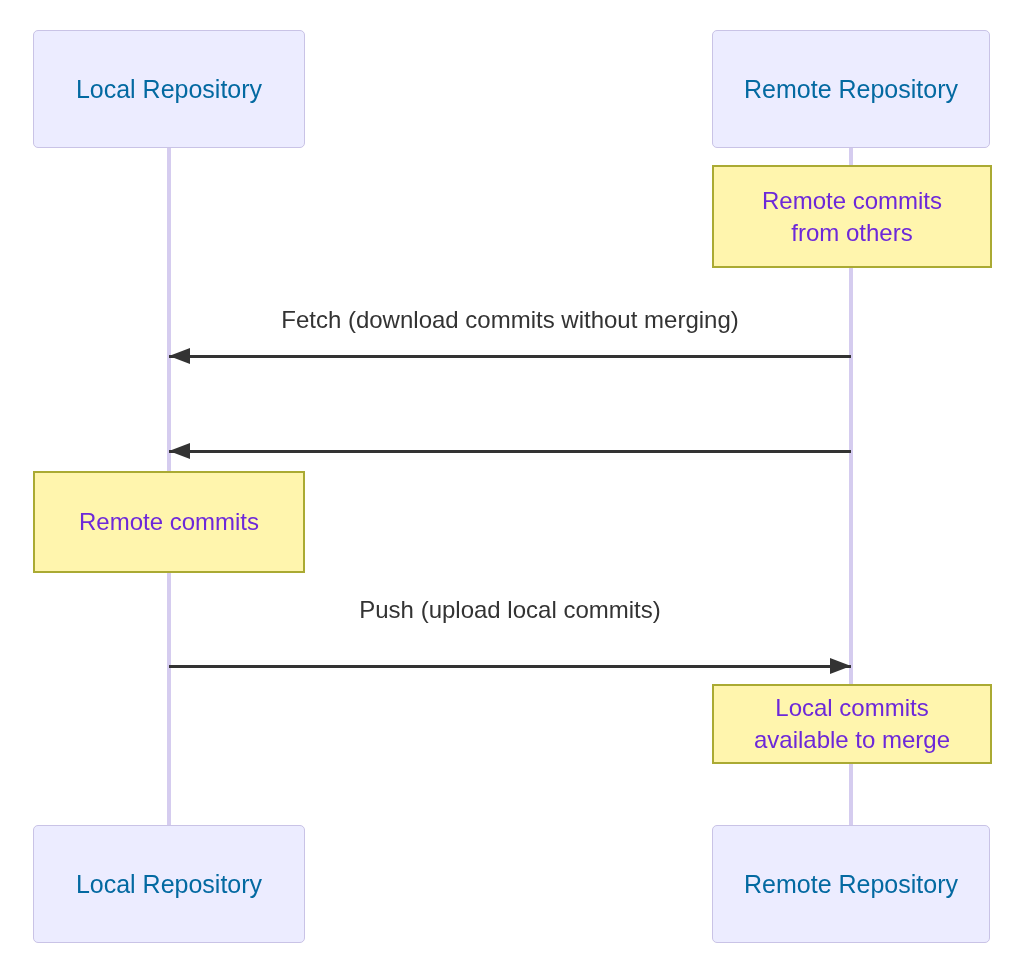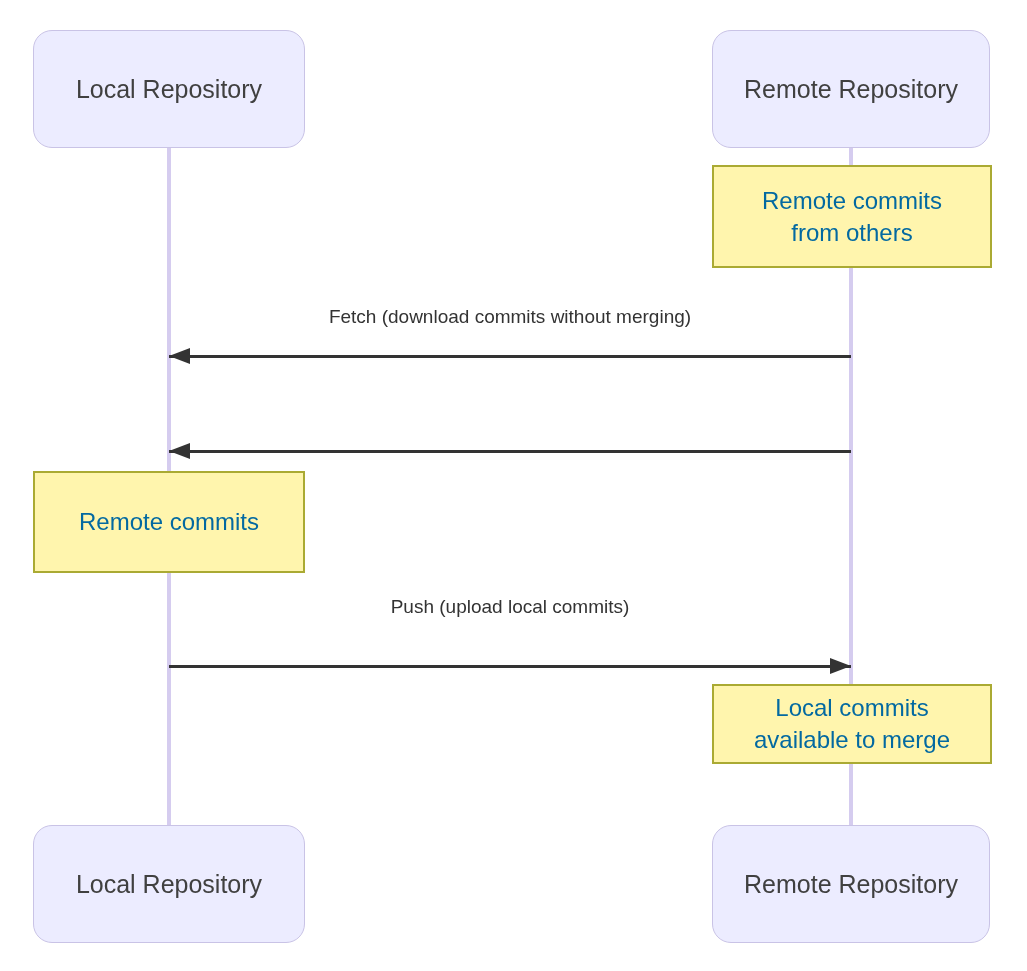--- a/index.html
+++ b/index.html
@@ -16,48 +16,48 @@
     top: 148px;
     height: 677px;
     width: 4px;
     background: #d5ccef;
   }
   .actor {
     position: absolute;
     height: 118px;
     background: #ececff;
     border: 1.5px solid #c9c3e6;
-    border-radius: 19px;
+    border-radius: 5px;
     display: flex;
     align-items: center;
     justify-content: center;
     font-size: 25px;
-    color: #404040;
+    color: #0369a1;
     box-sizing: border-box;
   }
   .note {
     position: absolute;
     background: #fff5ad;
     border: 2px solid #aaaa33;
     display: flex;
     flex-direction: column;
     align-items: center;
     justify-content: center;
     font-size: 24px;
-    color: #0369a1;
+    color: #6d28d9;
     line-height: 32px;
     box-sizing: border-box;
     text-align: center;
   }
   .msg-label {
     position: absolute;
     left: 169px;
     width: 682px;
     text-align: center;
-    font-size: 19px;
+    font-size: 24px;
     color: #333333;
   }
   .msg-line {
     position: absolute;
     left: 169px;
     width: 682px;
     height: 3px;
     background: #333333;
   }
   .arrowhead {

